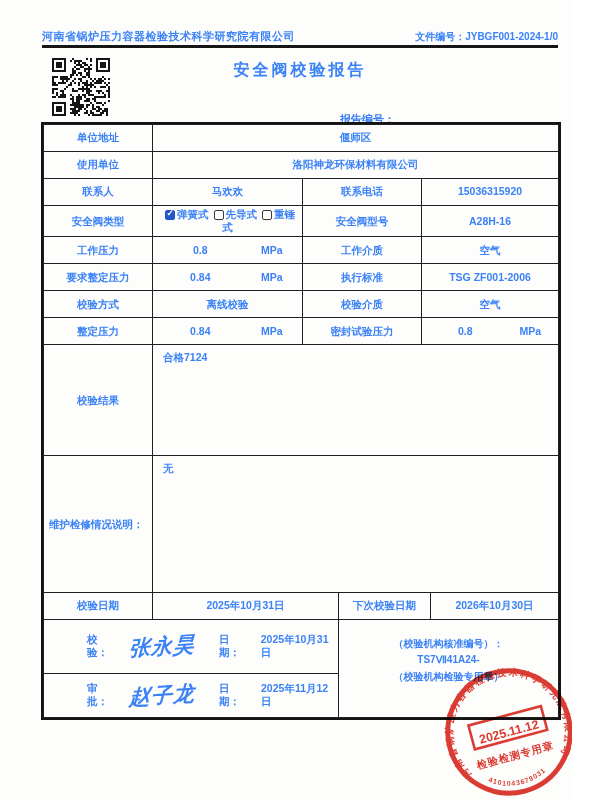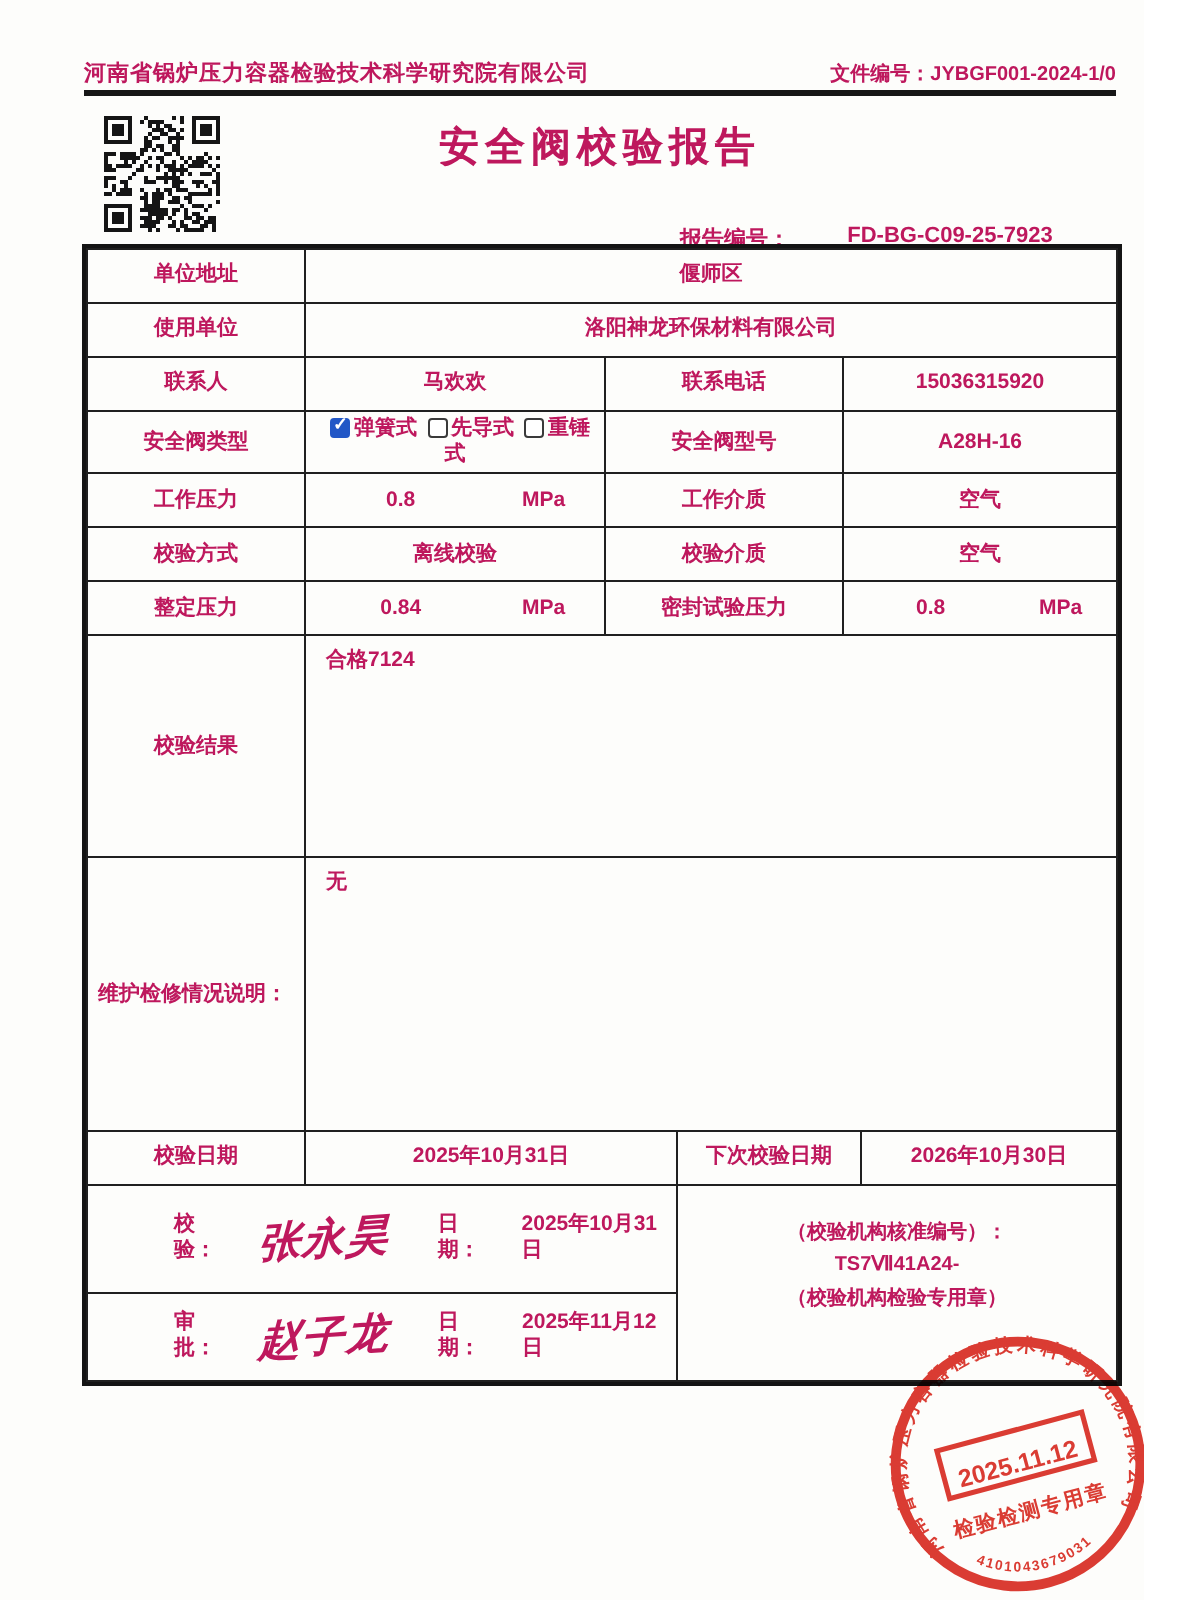--- a/index.html
+++ b/index.html
@@ -1,29 +1,29 @@
 <!DOCTYPE html>
 <html><head>
 <meta charset="utf-8">
 <style>
   html,body{margin:0;padding:0;background:#ffffff;}
   .page{
     position:relative;width:572px;height:800px;background:#fdfdfb;
-    font-family:"Liberation Sans",sans-serif;color:#be185d;font-weight:700;
+    font-family:"Liberation Sans",sans-serif;color:#3b82f6;font-weight:700;
     overflow:hidden;
   }
   
   .hdr-top{position:absolute;top:29px;left:42px;width:516px;display:flex;
     justify-content:space-between;align-items:flex-end;}
   .org-name{font-size:11px;letter-spacing:.5px;}
   .doc-no{font-size:10px;white-space:nowrap;}
   .hdr-rule{position:absolute;top:45px;left:42px;width:516px;height:2.5px;background:#161616;}
   .qr{position:absolute;top:58px;left:50px;width:62px;height:58px;}
   .title{position:absolute;top:60px;left:0;width:600px;text-align:center;
-    font-size:20px;letter-spacing:3px;}
+    font-size:16px;letter-spacing:3px;}
   .report-line{position:absolute;top:112px;left:340px;font-size:11px;display:flex;align-items:flex-end;}
   .report-no-label{white-space:nowrap;}
   .report-no-value{display:inline-block;width:152px;text-align:center;
     border-bottom:1.6px solid #1c1c1c;padding-bottom:2px;margin-left:4px;}
   
   .tbl-wrap{position:absolute;top:122px;left:41px;width:516px;border:2px solid #141414;background:#fdfdfb;}
   table{border-collapse:collapse;table-layout:fixed;width:100%;}
   td{border:1.4px solid #202020;font-size:10.5px;text-align:center;
     vertical-align:middle;padding:2px 3px;overflow:hidden;line-height:1.25;}
   .t2 tr:first-child td{border-top:none;}
@@ -357,21 +357,20 @@
         <rect x="23" y="28" width="1" height="1"></rect>
         <rect x="24" y="28" width="1" height="1"></rect>
         <rect x="27" y="28" width="1" height="1"></rect>
       </g>
   </svg>
 
   <div class="title">安全阀校验报告</div>
 
   <div class="report-line">
     <span class="report-no-label">报告编号：</span>
-    <span class="report-no-value">FD-BG-C09-25-7923</span>
   </div>
 
   <div class="tbl-wrap">
     <table class="t1">
       <colgroup>
           <col style="width:109px">
           <col style="width:150px">
           <col style="width:119px">
           <col>
         </colgroup>
@@ -401,20 +400,31 @@
       <tr class="h27">
         <td>工作压力</td>
         <td>
               <div class="pv">
                 <span class="num">0.8</span>
                 <span class="unit">MPa</span>
               </div>
             </td>
         <td>工作介质</td>
         <td>空气</td>
+      </tr>
+      <tr class="h27">
+        <td>要求整定压力</td>
+        <td>
+              <div class="pv">
+                <span class="num">0.84</span>
+                <span class="unit">MPa</span>
+              </div>
+            </td>
+        <td>执行标准</td>
+        <td>TSG ZF001-2006</td>
       </tr>
       <tr class="h27">
         <td>校验方式</td>
         <td>离线校验</td>
         <td>校验介质</td>
         <td>空气</td>
       </tr>
       <tr class="h27">
         <td>整定压力</td>
         <td>

